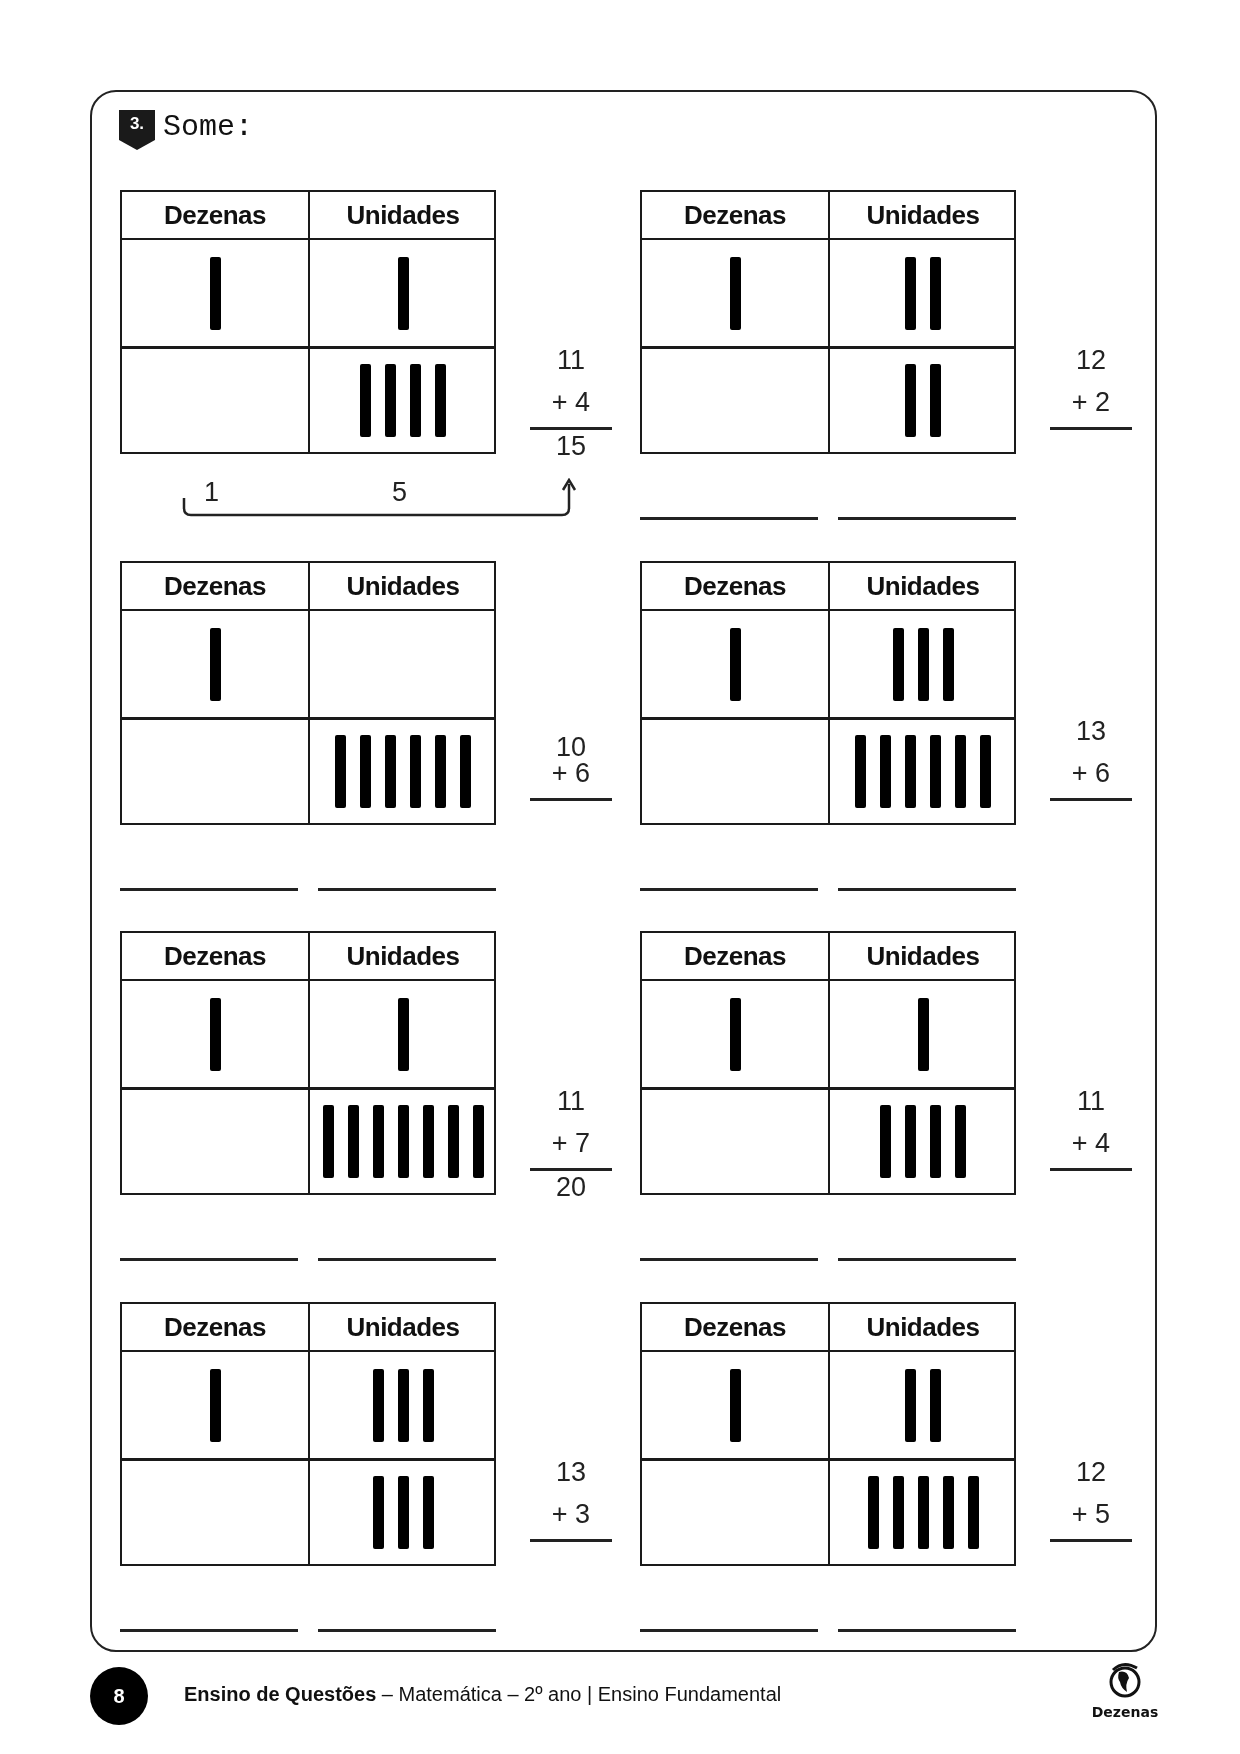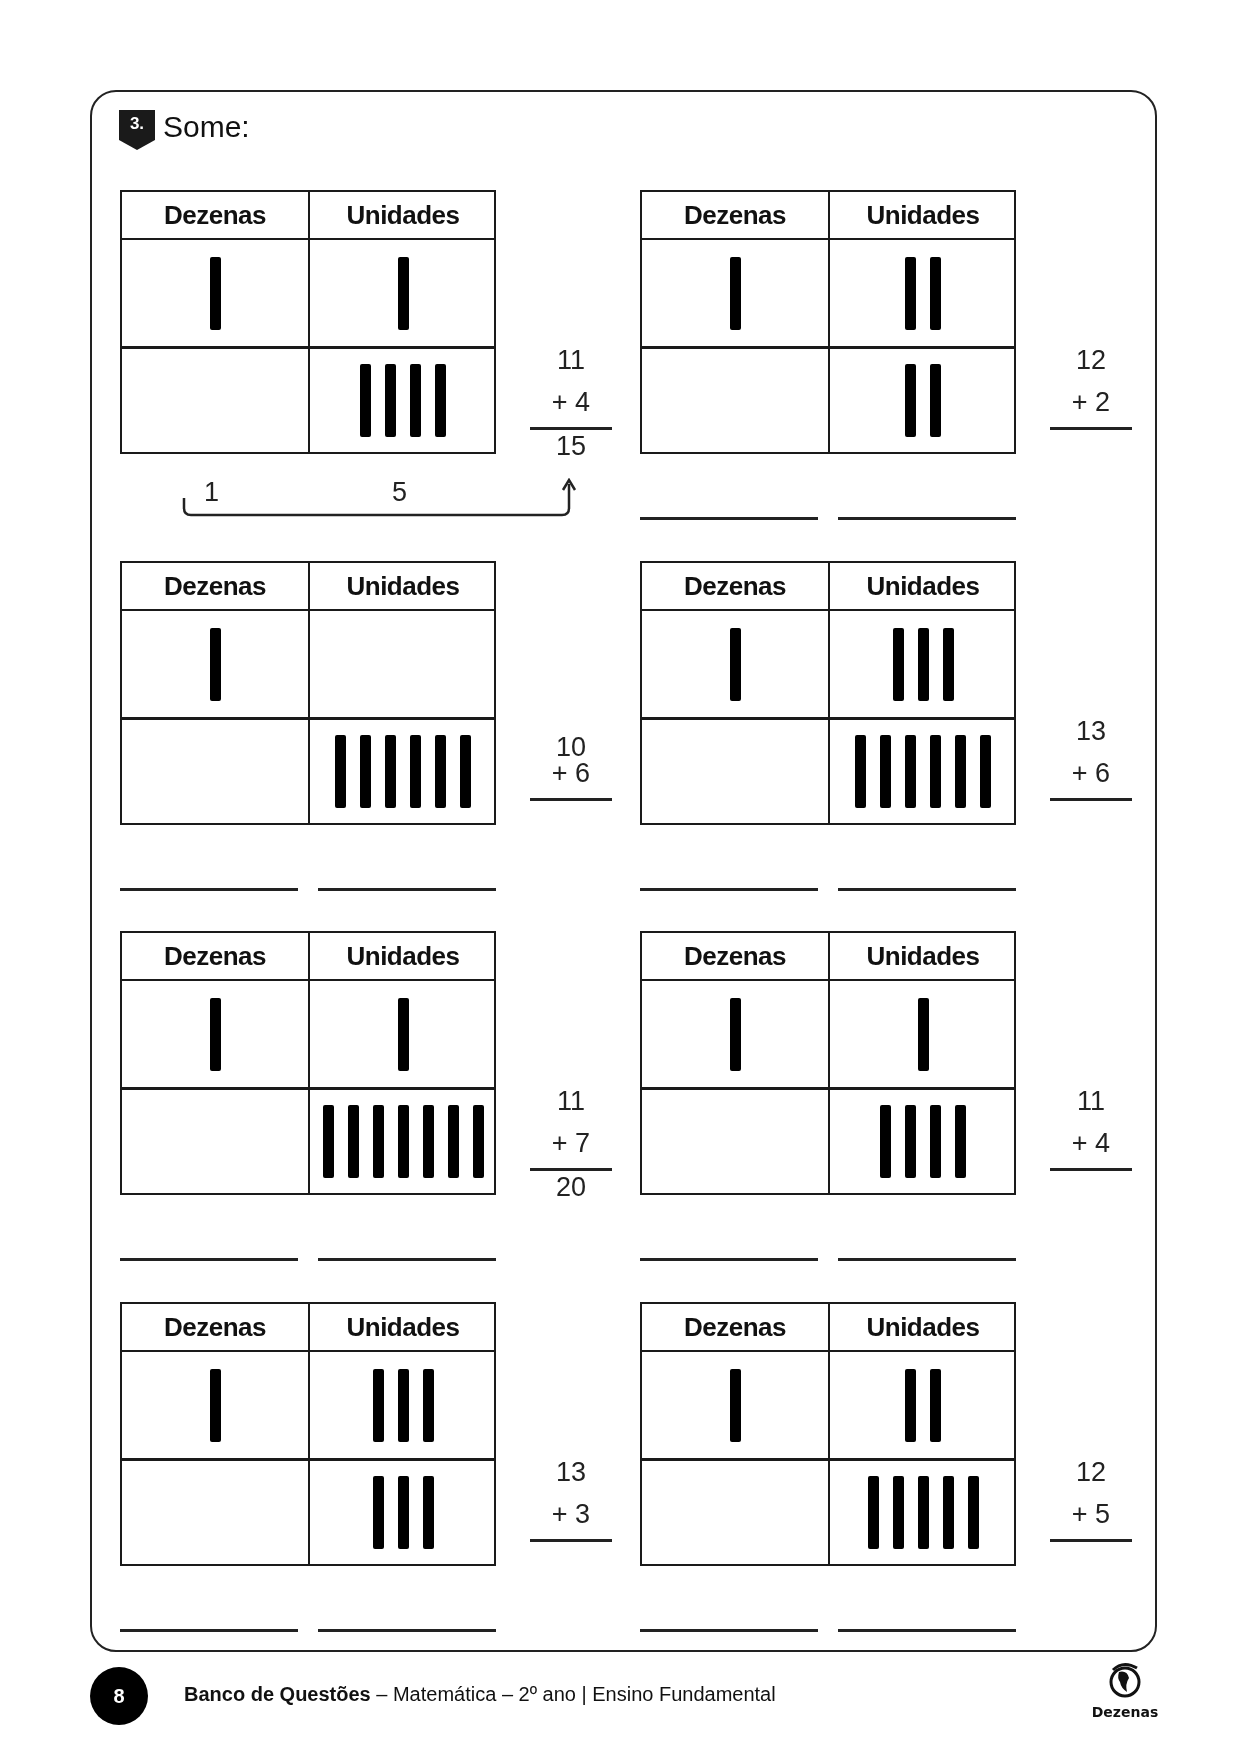--- a/index.html
+++ b/index.html
@@ -1,20 +1,20 @@
 <!DOCTYPE html>
 <html><head>
 <meta charset="utf-8">
 <style>
   html, body { margin:0; padding:0; background:#ffffff; }
   body { width:1240px; height:1754px; position:relative; overflow:hidden; font-family:"Liberation Sans", sans-serif; color:#111; }
   .frame { position:absolute; left:90px; top:90px; width:1067px; height:1562px; border:2px solid #222; border-radius:26px; box-sizing:border-box; }
   .qbadge { position:absolute; left:119px; top:110px; width:36px; height:40px; }
   .qnum { position:absolute; left:119px; top:114px; width:36px; text-align:center; color:#fff; font-weight:bold; font-size:17px; }
-  .qtext { position:absolute; left:163px; top:110px; font-size:30px; color:#111; }
+  .qtext { position:absolute; left:163px; top:110px; font-size:30px; color:#111;font-family:Liberation Mono, monospace; }
 
   .tbl { position:absolute; width:376px; height:264px; border:2.5px solid #1a1a1a; box-sizing:border-box; }
   .tbl .hdr { position:absolute; left:0; top:0; width:100%; height:48px; border-bottom:2.5px solid #1a1a1a; box-sizing:border-box; }
   .tbl .vline { position:absolute; left:186px; top:0; width:2px; height:100%; background:#1a1a1a; }
   .tbl .hline { position:absolute; left:0; top:154px; width:100%; height:2.5px; background:#1a1a1a; }
   .hcell { position:absolute; top:0; height:38px; line-height:46px; text-align:center; font-weight:bold; font-size:26px; letter-spacing:-0.5px; }
   .hcell.d { left:0; width:186px; }
   .hcell.u { left:188px; width:186px; }
   .cell { position:absolute; display:flex; justify-content:center; align-items:center; gap:14px; }
   .cell.dz1 { left:0; top:48px; width:186px; height:106px; }
@@ -282,21 +282,21 @@
   </div>
 
 <div class="ex-label" style="left:204px; top:477px;">1</div>
 <div class="ex-label" style="left:392px; top:477px;">5</div>
 <svg style="position:absolute; left:180px; top:478px;" width="400" height="45" viewBox="0 0 400 45">
   <path d="M4 20 V30 Q4 37 11 37 H382 Q389 37 389 30 V6" fill="none" stroke="#222" stroke-width="2.5"></path>
   <path d="M383 12 L389 2 L395 12" fill="none" stroke="#222" stroke-width="2.5"></path>
 </svg>
 
 <div class="footer-circle">8</div>
-<div class="footer-text"><b>Banco de Questões</b><span> – Matemática – 2º ano | Ensino Fundamental</span></div>
+<div class="footer-text"><b>Ensino de Questões</b><span> – Matemática – 2º ano | Ensino Fundamental</span></div>
 <div class="logo">
   <svg width="36" height="38" viewBox="0 0 36 38">
     <circle cx="18" cy="20" r="14" fill="none" stroke="#111" stroke-width="3"></circle>
     <path d="M12 10 Q20 8 22 16 Q18 22 20 30 Q14 26 13 20 Q10 16 12 10 Z" fill="#111"></path>
     <path d="M6 8 Q16 -2 30 6" fill="none" stroke="#111" stroke-width="3"></path>
   </svg>
   <div class="logo-text">Dezenas</div>
 </div>
 
 </body></html>

